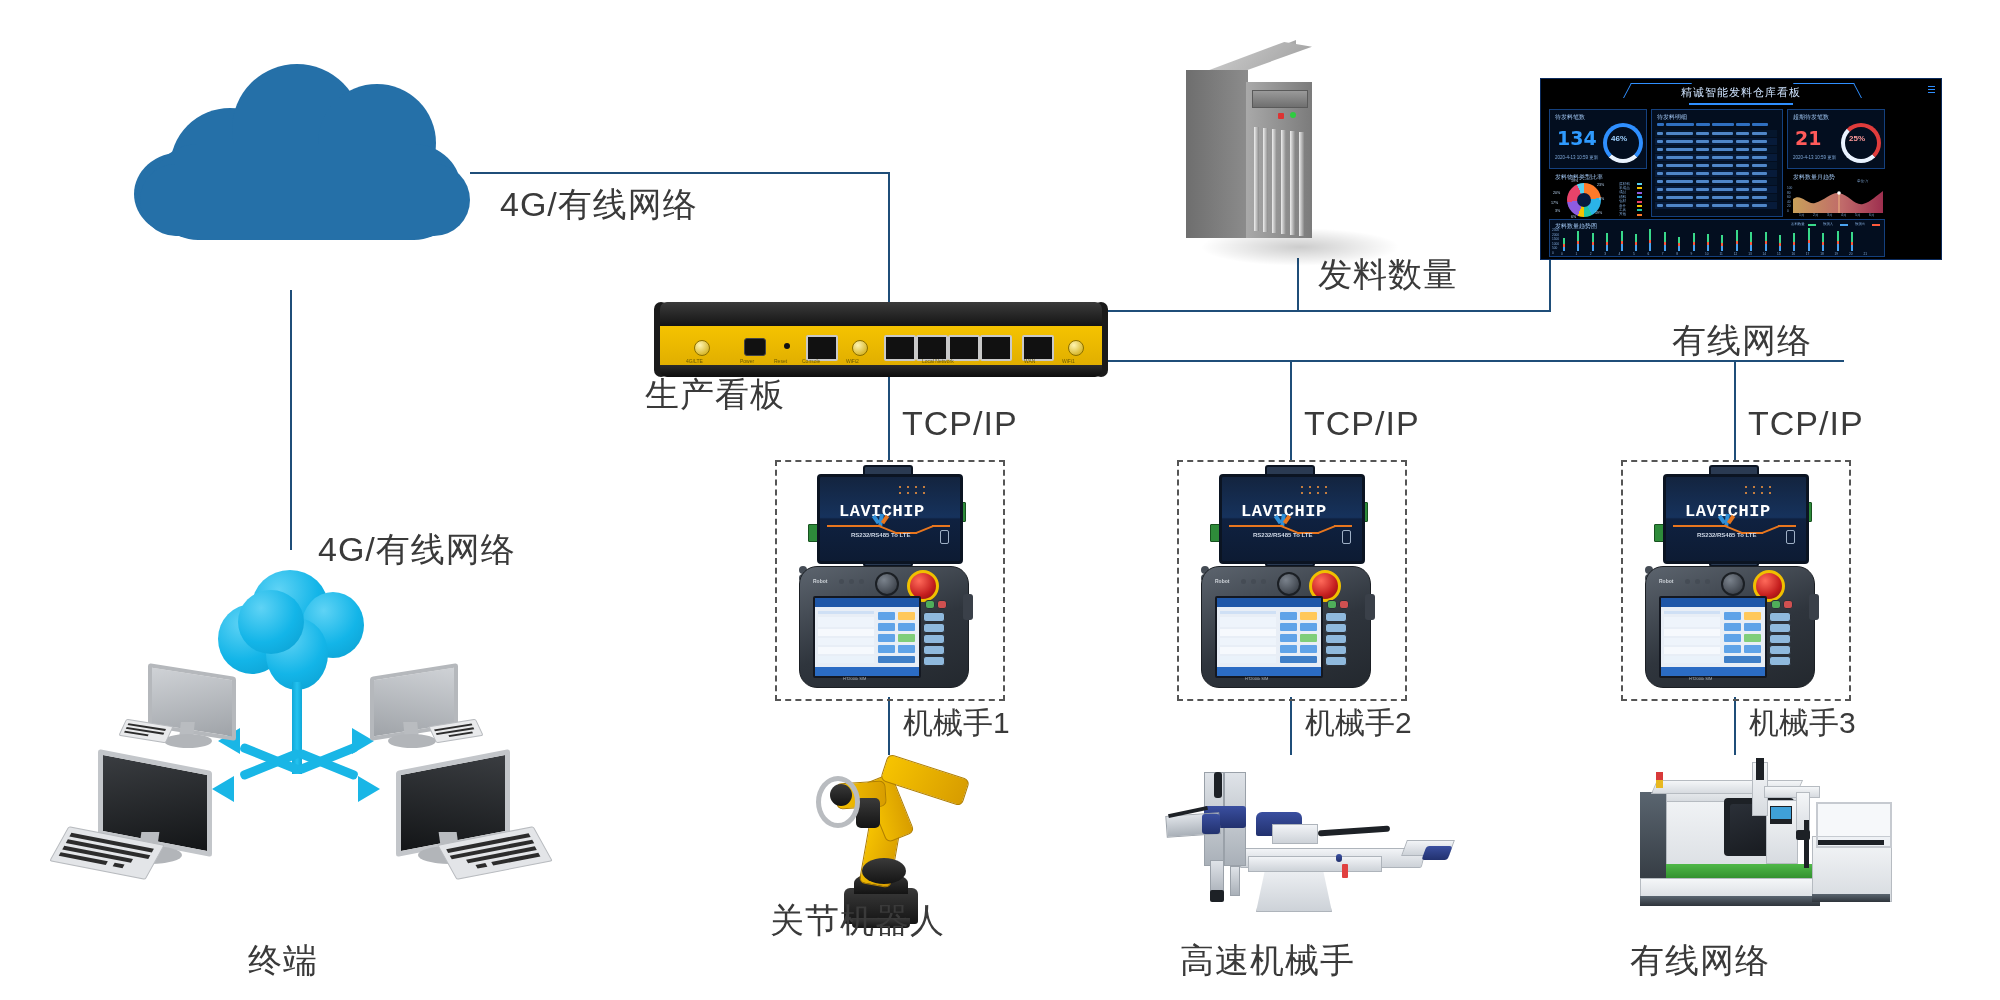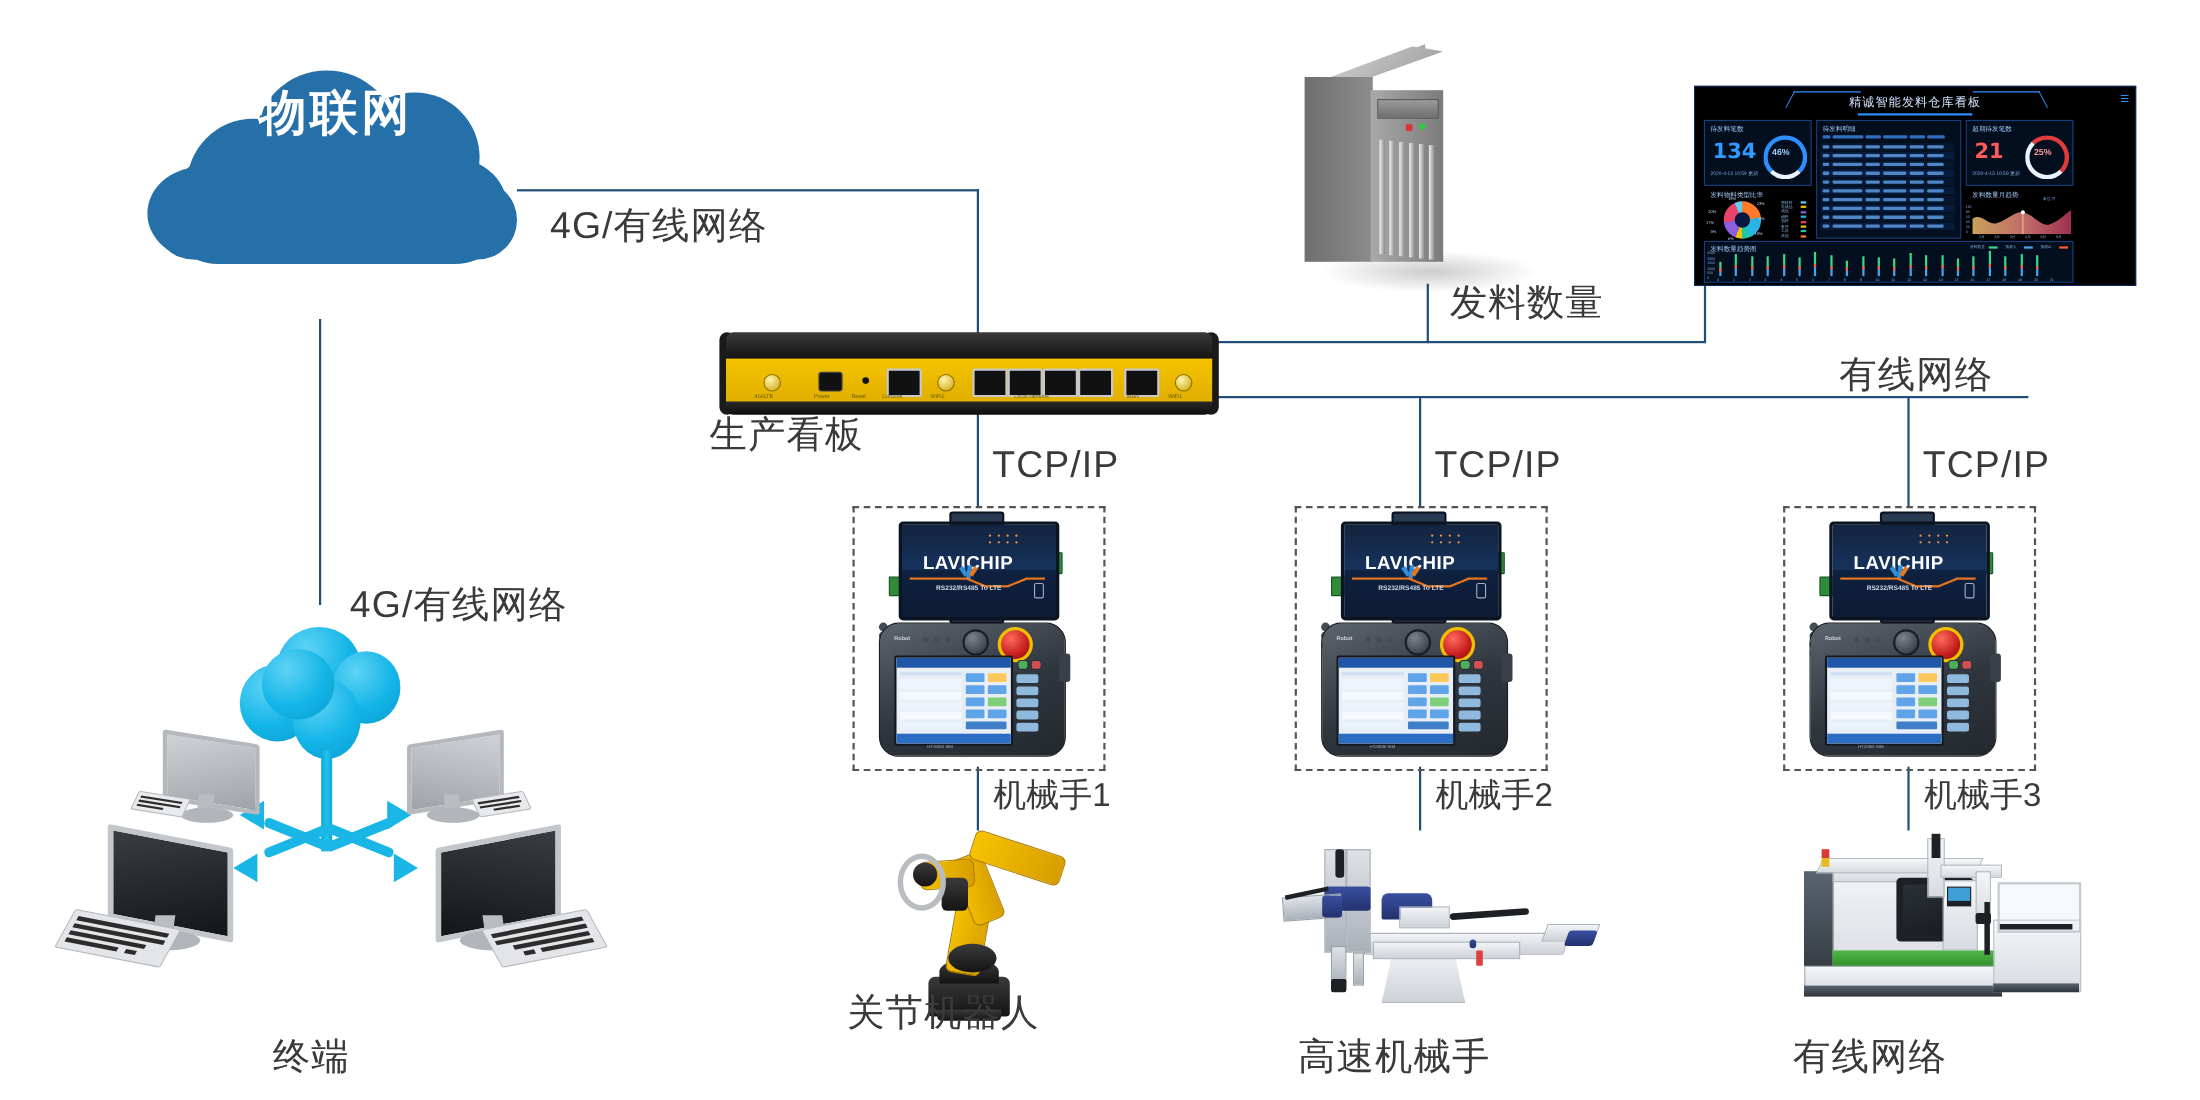--- a/index.html
+++ b/index.html
@@ -70,21 +70,21 @@
   
   .dbox{position:absolute;border:2px dashed #555;}
 
   
   .mod{position:absolute;}
   .mod-body{position:absolute;left:0;top:0;width:100%;height:100%;
      background:linear-gradient(180deg,#13243f 0%,#16325c 48%,#0f2140 50%,#0d1b33 100%);
      border:3px solid #0b1422;border-radius:4px;}
   .mod-orange{position:absolute;height:2px;background:#e8761e;}
   .mod-brand{position:absolute;color:#fff;font-weight:bold;
-     font-family:Liberation Sans, sans-serif;letter-spacing:.5px;}
+     font-family:Liberation Mono, monospace;letter-spacing:.5px;}
   .mod-sub{position:absolute;color:#cfd8e6;white-space:nowrap;}
   .mod-ear{position:absolute;background:#2a3a52;border:2px solid #0b1422;border-radius:3px;}
   .mod-term{position:absolute;background:#2e8b3a;border:1px solid #17521f;border-radius:1px;}
   .mod-led{position:absolute;width:2px;height:2px;border-radius:50%;background:#ff9a3c;}
 
   
   .pend{position:absolute;}
   .pend-body{position:absolute;left:0;top:0;width:100%;height:100%;
      background:linear-gradient(160deg,#5c646e,#2f353d 55%,#23282e);
      border-radius:18px;border:1px solid #1b1f24;}
@@ -157,21 +157,20 @@
 
 <div class="cloud abs" style="left:140px;top:60px;width:330px;height:180px;">
   <div class="puff" style="left:30px;top:48px;width:120px;height:120px;"></div>
   <div class="puff" style="left:92px;top:4px;width:130px;height:130px;"></div>
   <div class="puff" style="left:178px;top:24px;width:118px;height:118px;"></div>
   <div class="puff" style="left:-6px;top:92px;width:96px;height:84px;"></div>
   <div class="body" style="left:10px;top:84px;width:312px;height:96px;"></div>
   <div class="body" style="left:0px;top:104px;width:330px;height:72px;border-radius:40px;"></div>
 </div>
 <div class="cloud-text" style="left:140px;top:78px;width:330px;">
-  <div>物联网</div>
 </div>
 
 <div class="lbl abs" style="left:500px;top:182px;">4G/有线网络</div>
 <div class="lbl abs" style="left:318px;top:527px;">4G/有线网络</div>
 
 <div class="router" style="left:660px;top:302px;width:442px;height:76px;">
   <div class="rt-side" style="left:-6px;"></div>
   <div class="rt-side" style="right:-6px;"></div>
   <div class="rt-top"></div>
   <div class="rt-face"></div>

